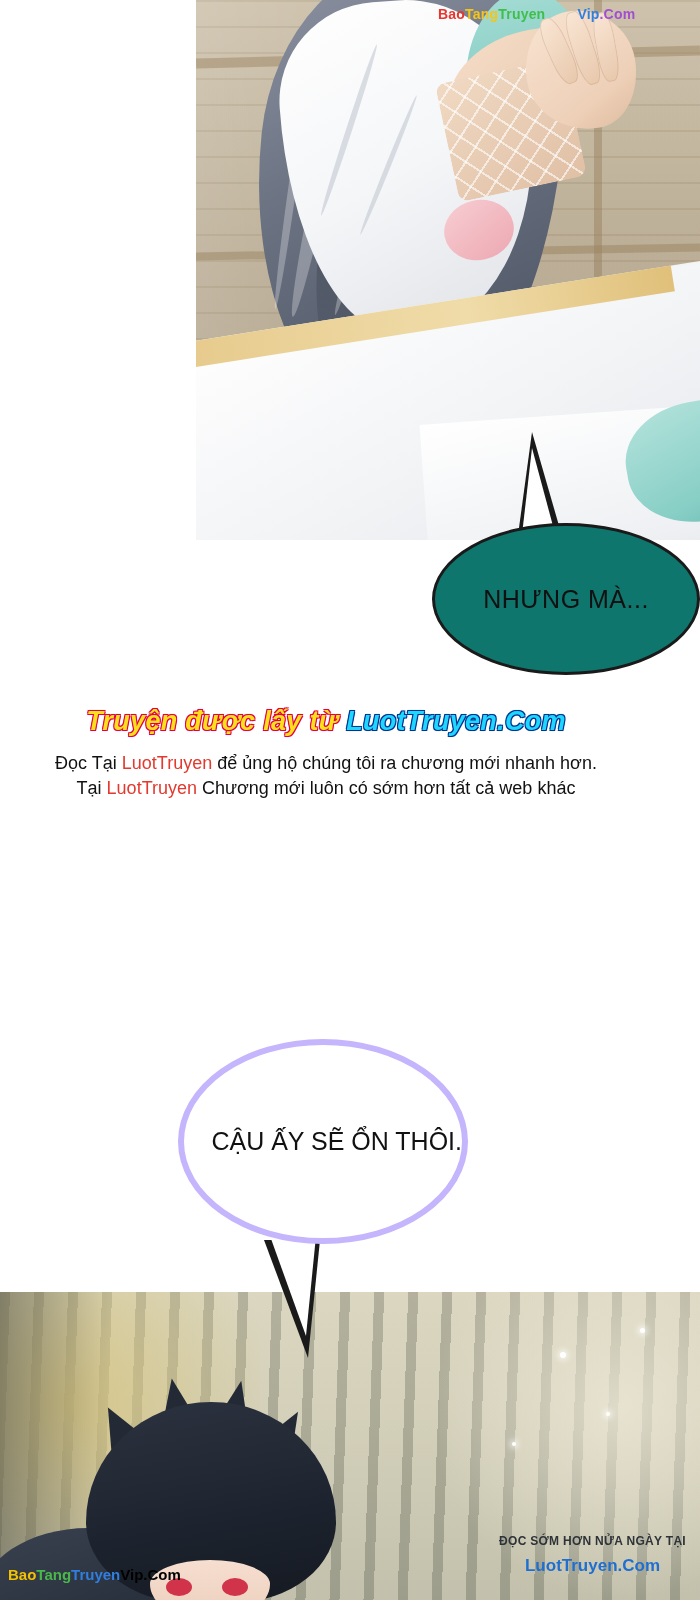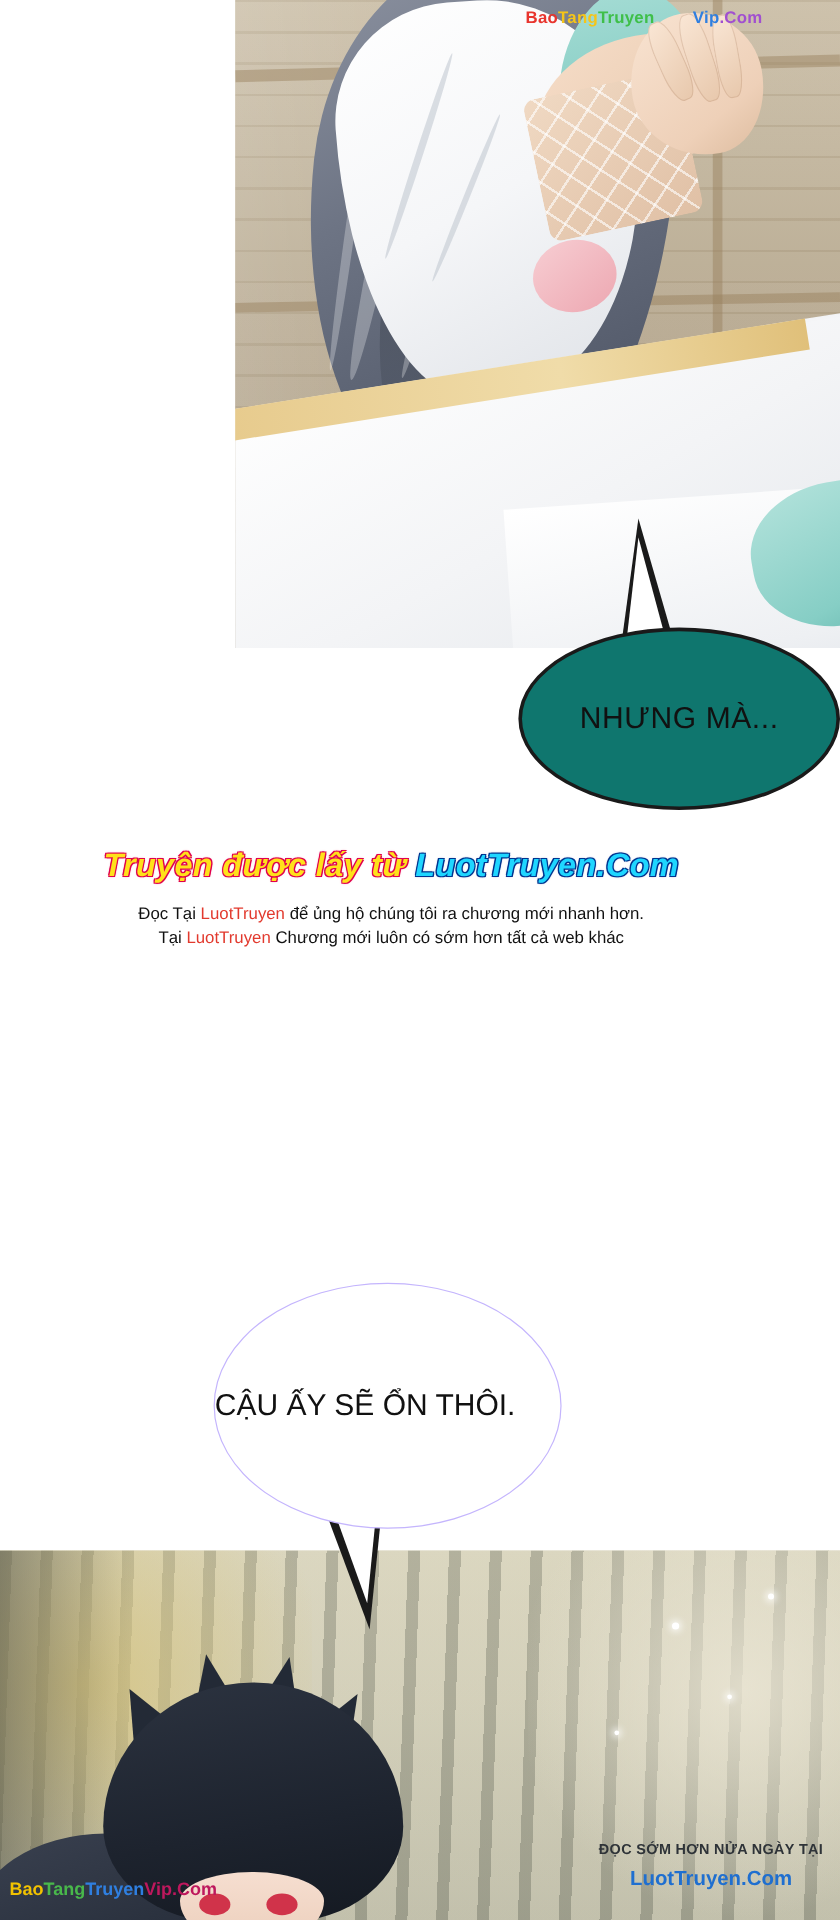--- a/index.html
+++ b/index.html
@@ -260,39 +260,39 @@
   .promo-title {
     font-size: 27px;
     font-weight: bold;
     font-style: italic;
     letter-spacing: 0.3px;
     margin-bottom: 16px;
   }
   .promo-title .t-yellow { color: #ffe11a; text-shadow: -1px -1px 0 #e0004d, 1px -1px 0 #e0004d, -1px 1px 0 #e0004d, 1px 1px 0 #e0004d, 0 0 2px #e0004d; }
   .promo-title .t-cyan { color: #1fd6ff; text-shadow: -1px -1px 0 #00348f, 1px -1px 0 #00348f, -1px 1px 0 #00348f, 1px 1px 0 #00348f, 0 0 2px #00348f; }
   .promo-line {
-    font-size: 14px;
+    font-size: 18px;
     color: #111111;
     margin: 4px 0;
   }
   .promo-line .brand { color: #e23a2e; }
 
   
   .bubble2 {
     position: absolute;
     left: 178px;
-    top: 1069px;
+    top: 1039px;
     width: 290px;
     height: 205px;
     background: #ffffff;
-    border: 1px solid #c4b5fd;
+    border: 6px solid #c4b5fd;
     border-radius: 50% / 50%;
     display: flex;
     align-items: center;
-    justify-content: flex-start;
+    justify-content: flex-end;
     box-sizing: border-box;
     z-index: 5;
   }
   .bubble2-text {
     font-size: 25px;
     color: #111111;
     white-space: nowrap;
   }
   .tail2 {
     position: absolute;
@@ -447,21 +447,21 @@
     left: 8px;
     top: 1566px;
     font-size: 15px;
     font-weight: bold;
     z-index: 10;
     white-space: nowrap;
   }
   .wm-bottom-left .w-yellow { color: #f2c200; }
   .wm-bottom-left .w-green { color: #49b84b; }
   .wm-bottom-left .w-blue { color: #2f7fe0; }
-  .wm-bottom-left .w-red { color: #be185d; }
+  .wm-bottom-left .w-red { color: #000000; }
 
   .wm-bottom-right {
     position: absolute;
     right: 14px;
     top: 1534px;
     text-align: center;
     z-index: 10;
   }
   .wm-br-line1 {
     font-size: 12px;

